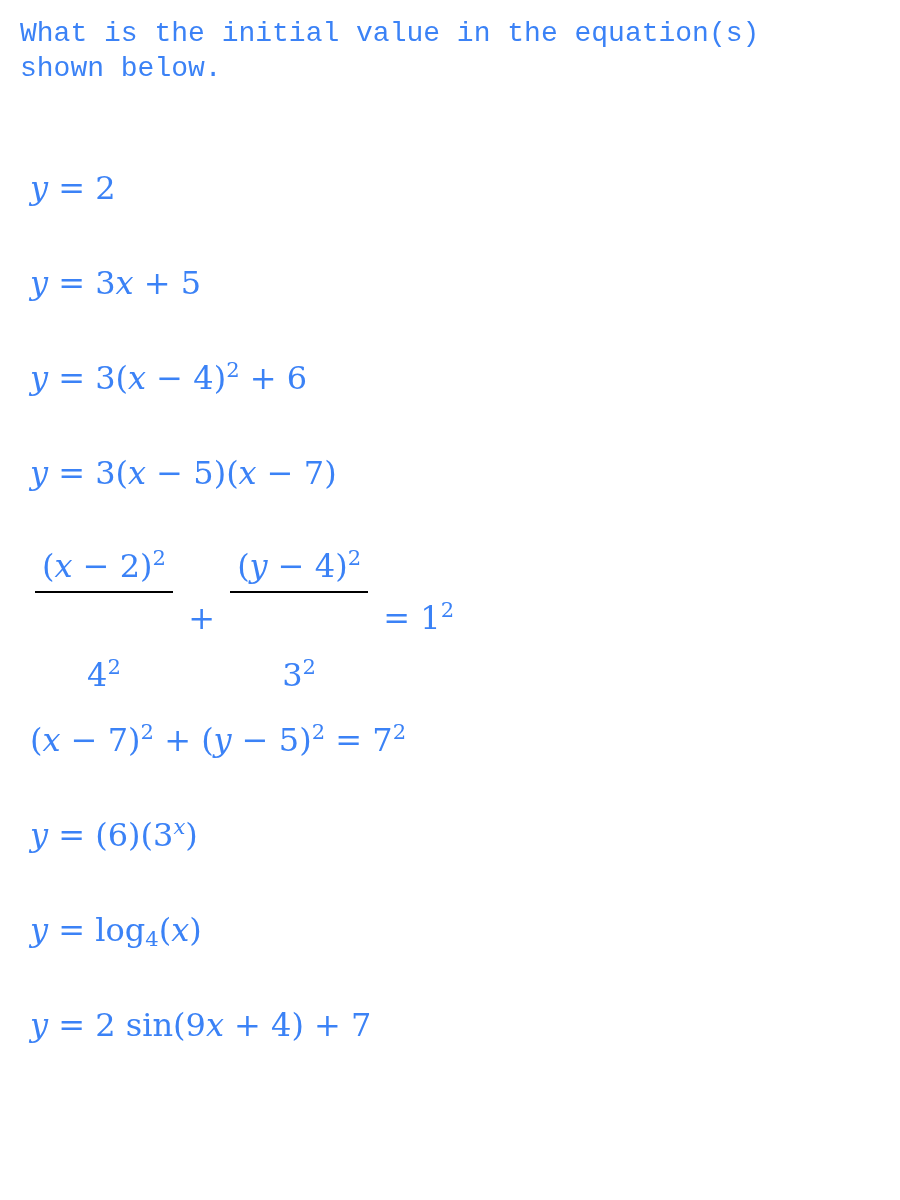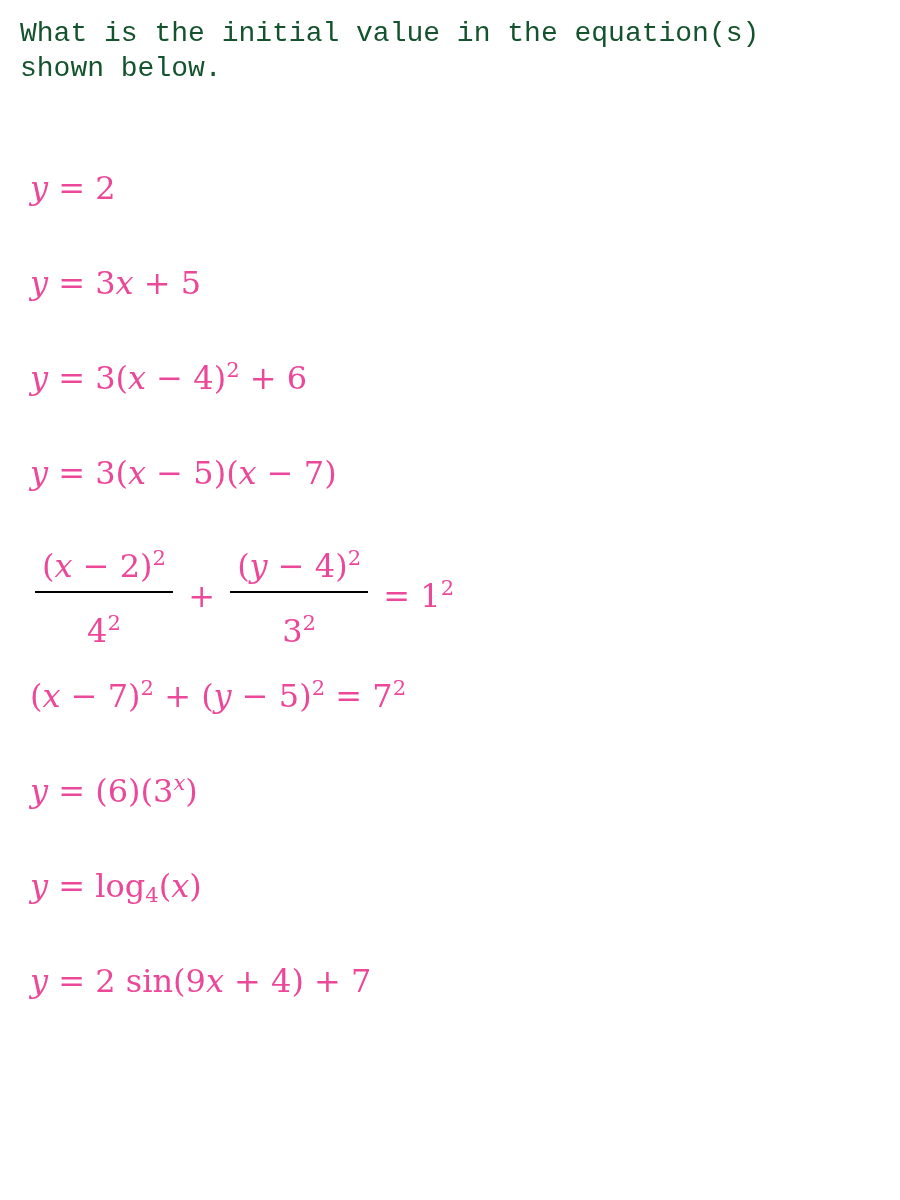--- a/index.html
+++ b/index.html
@@ -10,32 +10,32 @@
   body {
     width: 900px;
     height: 1200px;
     overflow: hidden;
     position: relative;
   }
   .question {
     font-family: "Liberation Mono", "DejaVu Sans Mono", monospace;
     font-size: 28px;
     line-height: 35px;
-    color: #14532d;
+    color: #3b82f6;
     margin: 16px 0 0 20px;
     white-space: pre-line;
   }
   .equations {
     margin: 80px 0 0 30px;
   }
   .equation {
     font-family: "DejaVu Serif", "Liberation Serif", serif;
     font-size: 32px;
     line-height: 45px;
-    color: #ec4899;
+    color: #3b82f6;
     margin-bottom: 50px;
     white-space: pre;
   }
   .equation:nth-child(5) {
     margin-bottom: 38px;
   }
   .equation.frac-eq {
     margin-bottom: 24px;
     line-height: normal;
   }
@@ -51,20 +51,21 @@
   }
   .equation sup { vertical-align: 0.55em; }
   .equation sub { vertical-align: -0.25em; }
   .frac {
     display: inline-flex;
     flex-direction: column;
     align-items: center;
     vertical-align: middle;
     text-align: center;
     margin: 0 5px;
+    gap: 44px;
   }
   .frac .num {
     display: block;
     padding: 0 7px 4px 7px;
     border-bottom: 2px solid #000000;
     line-height: 1.28;
   }
   .frac .den {
     display: block;
     padding-top: 19px;

